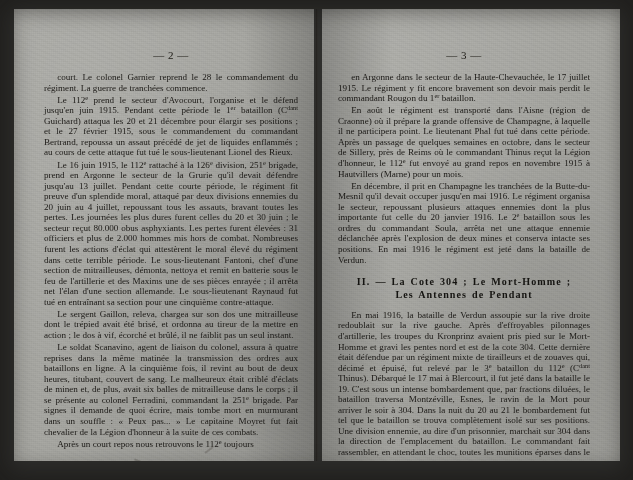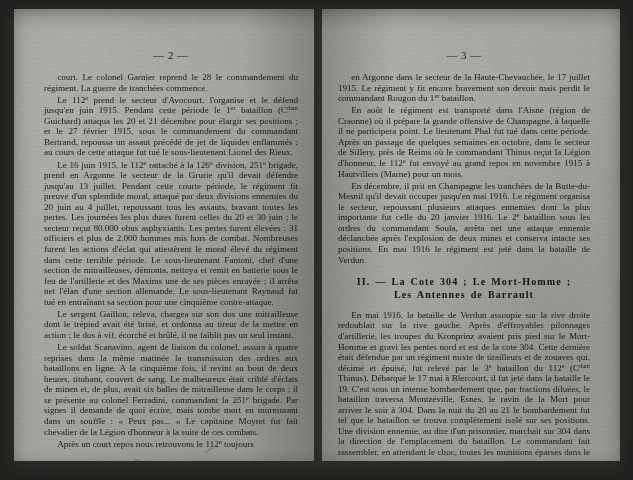--- a/index.html
+++ b/index.html
@@ -171,21 +171,21 @@
     <div class="grain"></div>
     <div class="page">
       <div class="folio">— 3 —</div>
       <div>
           <p class="para">en Argonne dans le secteur de la Haute-Chevauchée, le 17 juillet 1915. Le régiment y fit encore bravement son devoir mais perdit le commandant Rougon du 1<sup>er</sup> bataillon.</p>
           <p class="para">En août le régiment est transporté dans l'Aisne (région de Craonne) où il prépare la grande offensive de Champagne, à laquelle il ne participera point. Le lieutenant Phal fut tué dans cette période. Après un passage de quelques semaines en octobre, dans le secteur de Sillery, près de Reims où le commandant Thinus reçut la Légion d'honneur, le 112<sup>e</sup> fut envoyé au grand repos en novembre 1915 à Hautvillers (Marne) pour un mois.</p>
           <p class="para">En décembre, il prit en Champagne les tranchées de la Butte-du-Mesnil qu'il devait occuper jusqu'en mai 1916. Le régiment organisa le secteur, repoussant plusieurs attaques ennemies dont la plus importante fut celle du 20 janvier 1916. Le 2<sup>e</sup> bataillon sous les ordres du commandant Soula, arrêta net une attaque ennemie déclanchée après l'explosion de deux mines et conserva intacte ses positions. En mai 1916 le régiment est jeté dans la bataille de Verdun.</p>
         </div>
       <h2 class="section-head">
         <span class="ln1">II. —  La  Cote  304 ;  Le  Mort-Homme ;</span>
-        <span class="ln2">Les Antennes de Barrault</span>
+        <span class="ln2">Les Antennes de Pendant</span>
       </h2>
       <div>
           <p class="para">En mai 1916, la bataille de Verdun assoupie sur la rive droite redoublait sur la rive gauche. Après d'effroyables pilonnages d'artillerie, les troupes du Kronprinz avaient pris pied sur le Mort-Homme et gravi les pentes nord et est de la cote 304. Cette dernière était défendue par un régiment mixte de tirailleurs et de zouaves qui, décimé et épuisé, fut relevé par le 3<sup>e</sup> bataillon du 112<sup>e</sup> (C<sup>dant</sup> Thinus). Débarqué le 17 mai à Blercourt, il fut jeté dans la bataille le 19. C'est sous un intense bombardement que, par fractions diluées, le bataillon traversa Montzéville, Esnes, le ravin de la Mort pour arriver le soir à 304. Dans la nuit du 20 au 21 le bombardement fut tel que le bataillon se trouva complètement isolé sur ses positions. Une division ennemie, au dire d'un prisonnier, marchait sur 304 dans la direction de l'emplacement du bataillon. Le commandant fait rassembler, en attendant le choc, toutes les munitions éparses dans le secteur.</p>
         </div>
     </div>
 
   </div>
 
 </div>
 

